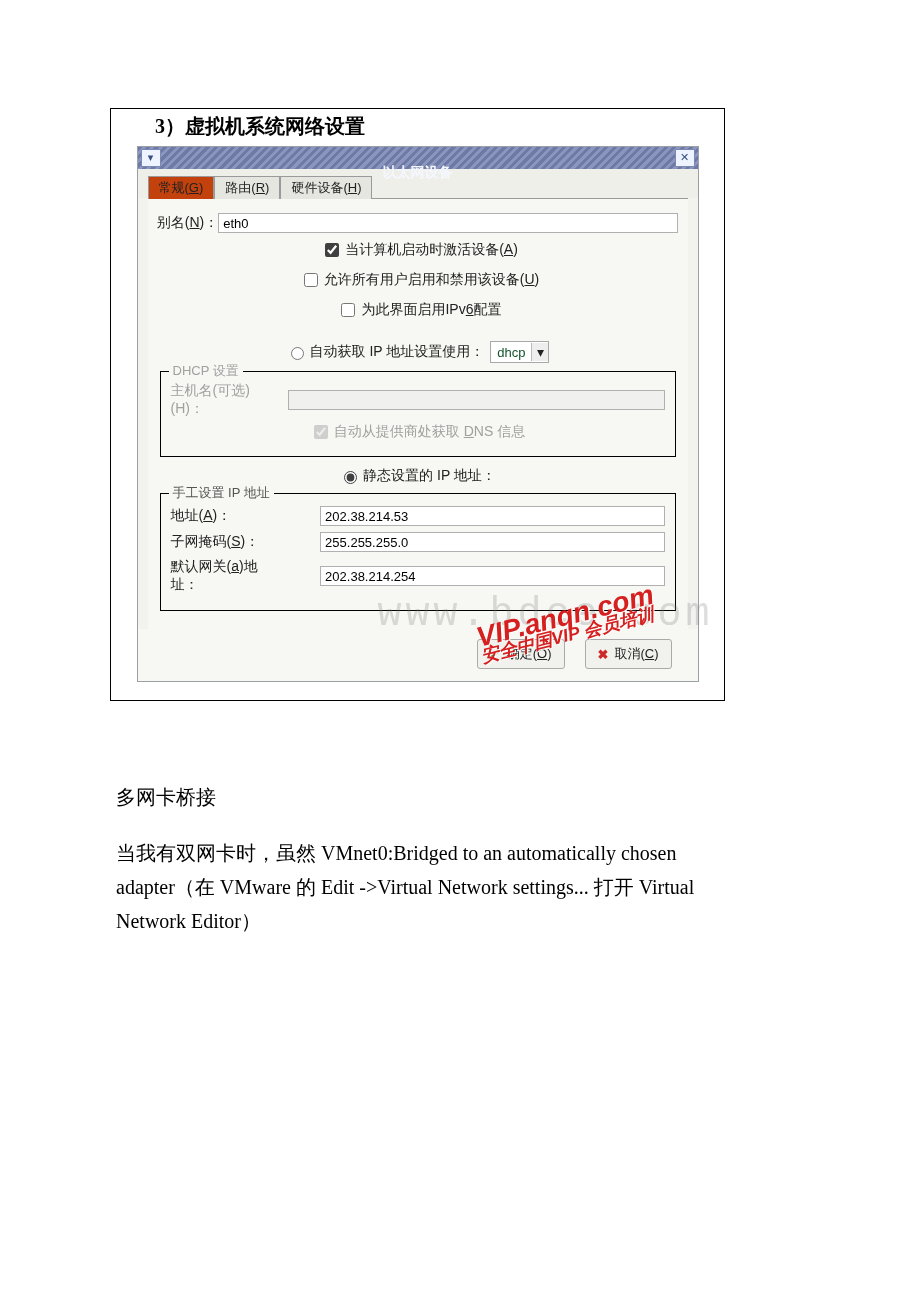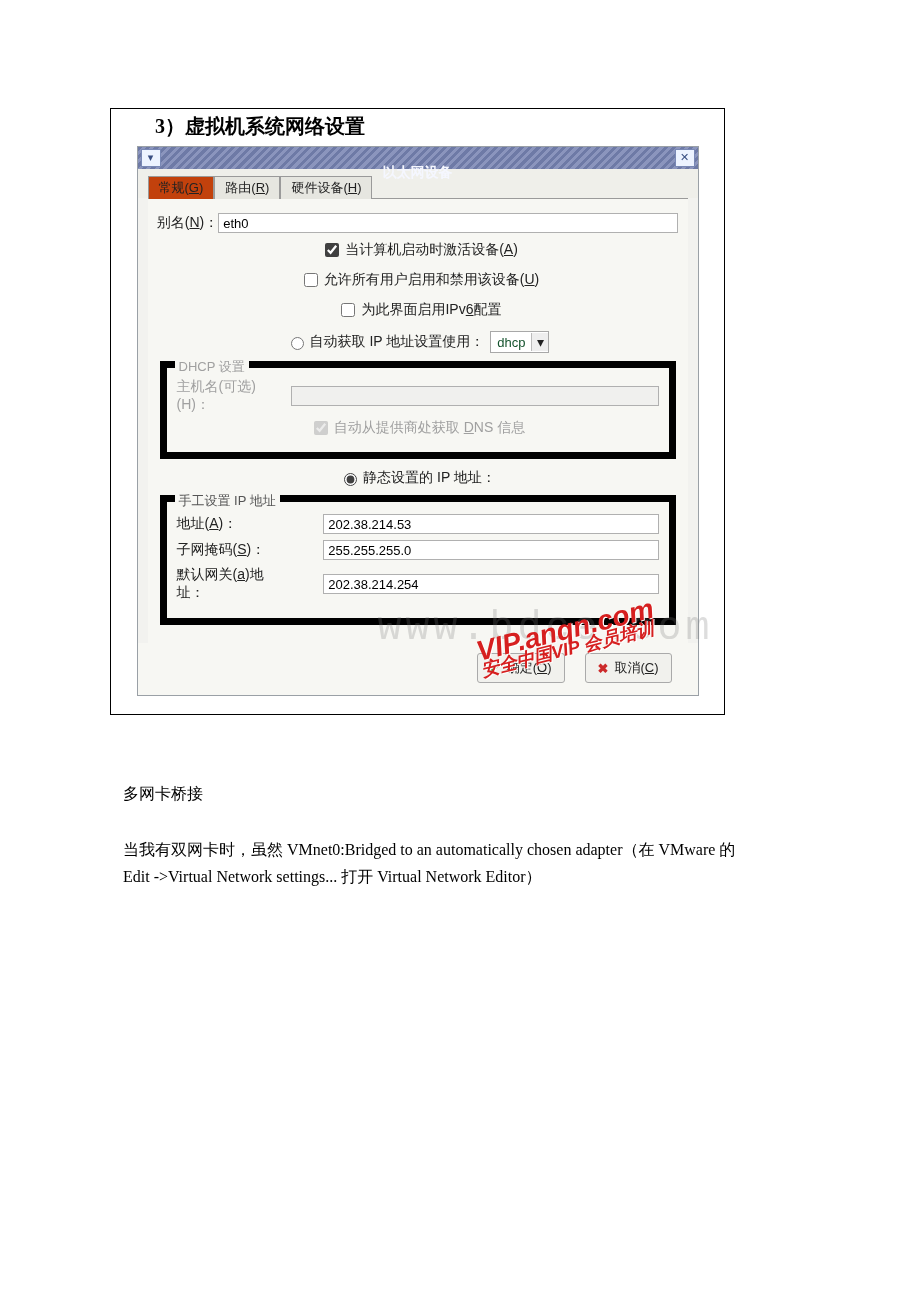--- a/index.html
+++ b/index.html
@@ -126,21 +126,21 @@
   }
   .select-box span { padding: 0 6px; font-size: 13px; color: #14532d; }
   .select-arrow {
     width: 16px; height: 18px;
     background: #eee;
     border-left: 1px solid #bbb;
     display: flex; align-items: center; justify-content: center;
   }
 
   .fieldset {
-    border: 7px solid #000000;
+    border: 1px solid #000000;
     margin: 8px 4px 10px 4px;
     padding: 6px 10px 10px 10px;
     position: relative;
   }
   .fieldset-legend {
     position: absolute;
     top: -10px;
     left: 8px;
     background: #f7f7f3;
     padding: 0 4px;
@@ -200,23 +200,23 @@
     line-height: 1.05;
     text-align: left;
     pointer-events: none;
     user-select: none;
     text-shadow: 1px 1px 0 #fff;
   }
   .wm-red .l2 { font-size: 18px; display: block; margin-top: -4px; }
 
   .below {
     position: absolute;
-    left: 123px;
+    left: 116px;
     width: 620px;
-    font-size: 16px;
+    font-size: 20px;
     line-height: 1.7;
   }
   .below.h1 { top: 780px; }
   .below.p1 { top: 836px; }
 </style>
 </head>
 <body>
 
 <div class="page">
 
@@ -260,21 +260,21 @@
         </div>
         <div class="row chkrow">
           <input type="checkbox" class="chk" style="">
           <span class="label">允许所有用户启用和禁用该设备(<u>U</u>)</span>
         </div>
         <div class="row chkrow">
           <input type="checkbox" class="chk" style="">
           <span class="label">为此界面启用IPv<u>6</u>配置</span>
         </div>
 
-        <div class="row" style="margin-top:8px;">
+        <div class="row" style="margin-top:18px;">
           <input type="radio" class="radio" name="ipmode" style="">
           <span class="label">自动获取 IP 地址设置使用：</span>
           <div class="select-box">
             <span>dhcp</span>
             <div class="select-arrow">▾</div>
           </div>
         </div>
 
         <div class="fieldset disabled">
           <div class="fieldset-legend disabled">DHCP 设置</div>

